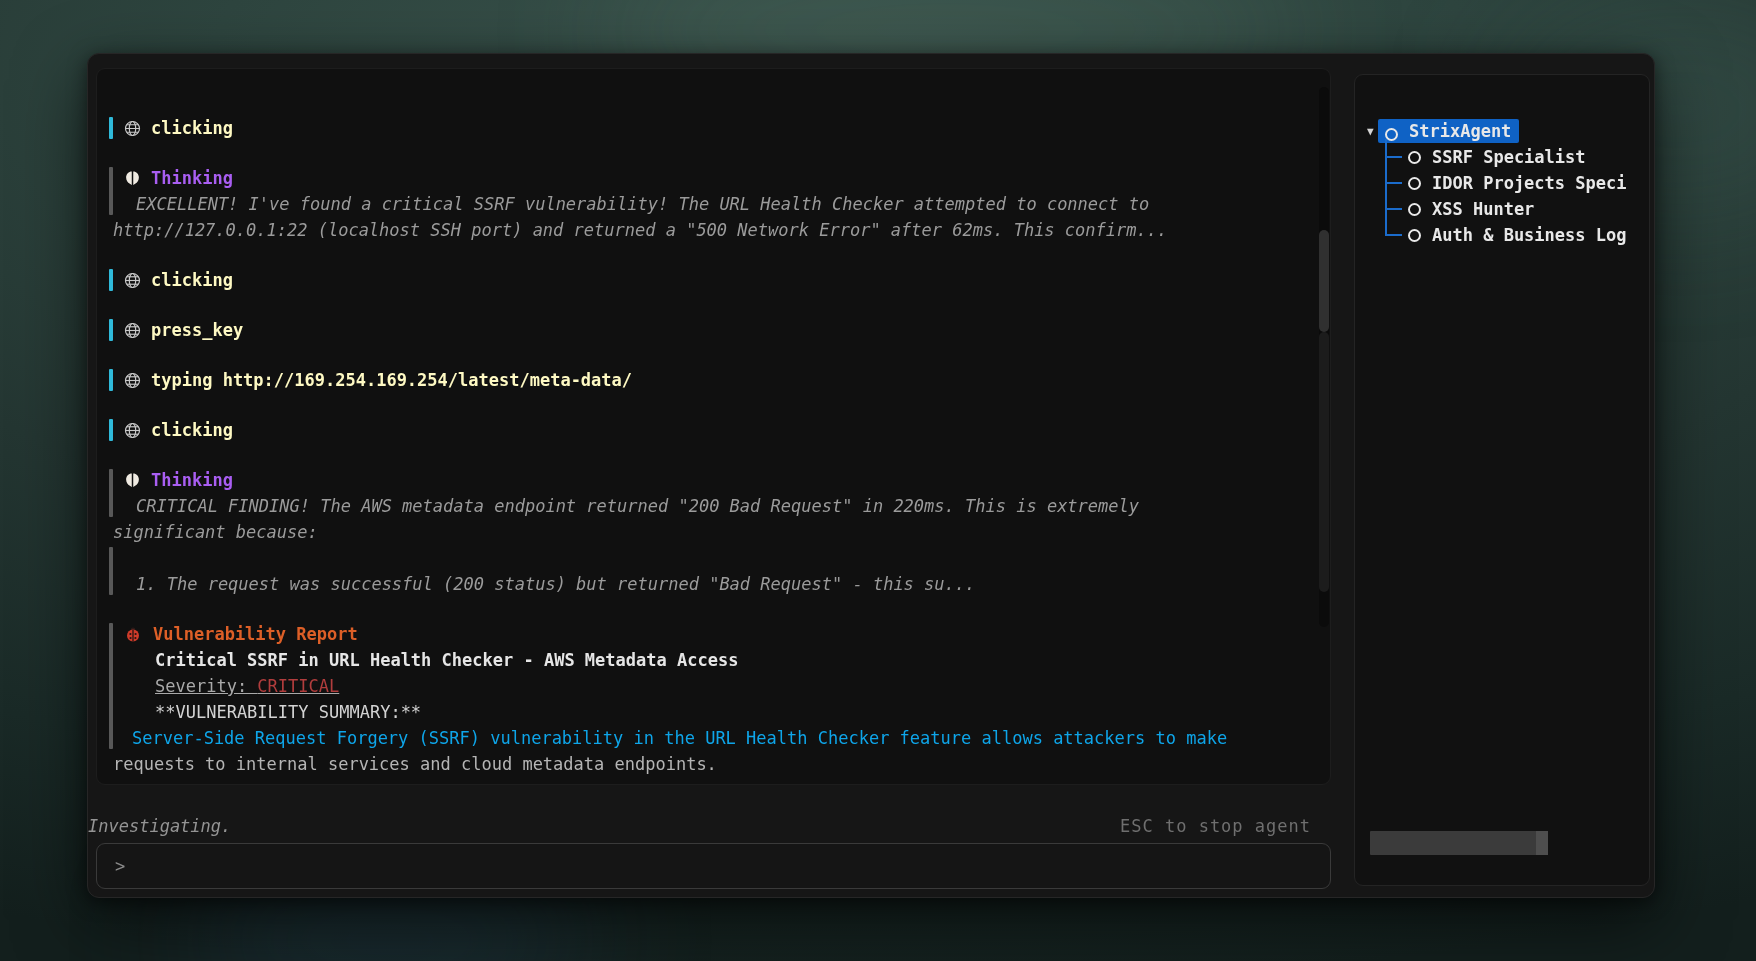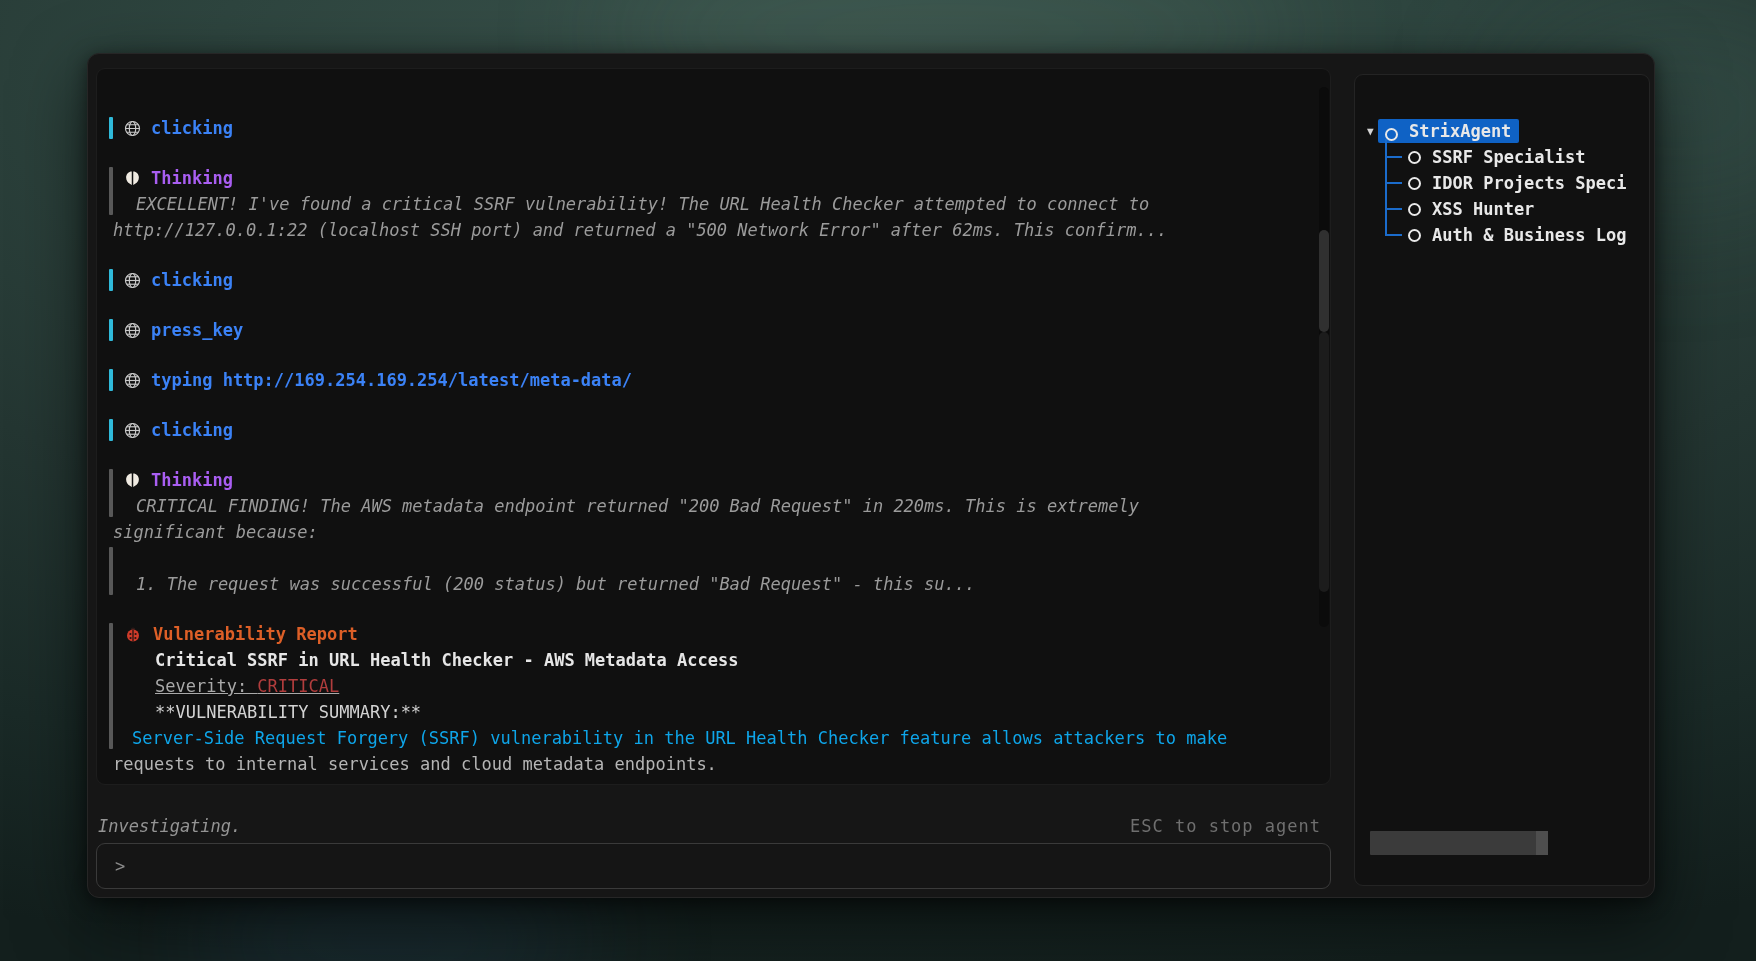--- a/index.html
+++ b/index.html
@@ -29,21 +29,21 @@
     font-size: 17px; line-height: 26px; color: #bdbdbd;
   }
   .entry { margin-bottom: 24px; position: relative; padding-left: 4px; }
   .row { display: flex; align-items: center; height: 26px; }
   .accent-bar { position: absolute; left: 0; top: 2px; bottom: 2px; width: 4px; border-radius: 1px; }
   .barred-group { position: relative; padding-left: 4px; margin-left: -4px; }
   .barred-group > .accent-bar { left: 0; }
   .bar-cyan { background: #2fb9d9; }
   .bar-gray { background: #585858; }
   .tool-icon { margin-left: 11px; margin-right: 10px; display: inline-flex; width: 17px; height: 17px; flex: none; }
-  .tool-label { color: #3b82f6; font-weight: bold; white-space: nowrap; }
+  .tool-label { color: #fef9c3; font-weight: bold; white-space: nowrap; }
   .think-label { color: #a95ef2; font-weight: bold; }
   .think-line { font-style: italic; color: #9b9b9b; white-space: nowrap; }
   .think-line.indent { padding-left: 23px; }
   .spacer-line { height: 26px; }
   .report-head { display: flex; align-items: center; height: 26px; padding-left: 12px; }
   .bug { width: 16px; height: 17px; margin-right: 12px; display: inline-flex; flex: none; }
   .report-title { color: #dd5f27; font-weight: bold; }
   .report-heading { color: #e6e6e6; font-weight: bold; padding-left: 42px; white-space: nowrap; }
   .report-line { color: #a9a9a9; padding-left: 42px; white-space: nowrap; text-decoration: underline; }
   .sev-critical { color: #b13d3d; }
@@ -51,21 +51,21 @@
   .report-body1 { color: #0ea5e9; padding-left: 19px; white-space: nowrap; }
   .report-body2 { color: #b5b5b5; white-space: nowrap; }
 
   .scrollbar { position: absolute; left: 1222px; top: 18px; width: 10px; height: 540px;
     background: #0b0b0b; border-radius: 5px; }
   .scroll-thumb { position: absolute; left: 0; width: 10px; border-radius: 5px; }
   .thumb-main { top: 143px; height: 102px; background: #303030; }
   .thumb-faint { top: 245px; height: 260px; background: #1c1c1c; }
 
   
-  .status-row { position: absolute; left: 10px; top: 758px; width: 1223px; height: 28px;
+  .status-row { position: absolute; left: 0; top: 758px; width: 1223px; height: 28px;
     display: flex; justify-content: space-between; align-items: center;
     font-size: 17px; }
   .status-left { font-style: italic; color: #949494; }
   .status-right { color: #6f6f6f; letter-spacing: 1px; }
   .input-box { position: absolute; left: 8px; top: 789px; width: 1235px; height: 46px;
     border: 1px solid #3a3a3a; border-radius: 9px; background: #151515;
     display: flex; align-items: center; padding-left: 18px; font-size: 17px; color: #8a8a8a; }
 
   
   .sidebar { position: absolute; left: 1266px; top: 20px; width: 296px; height: 812px;

